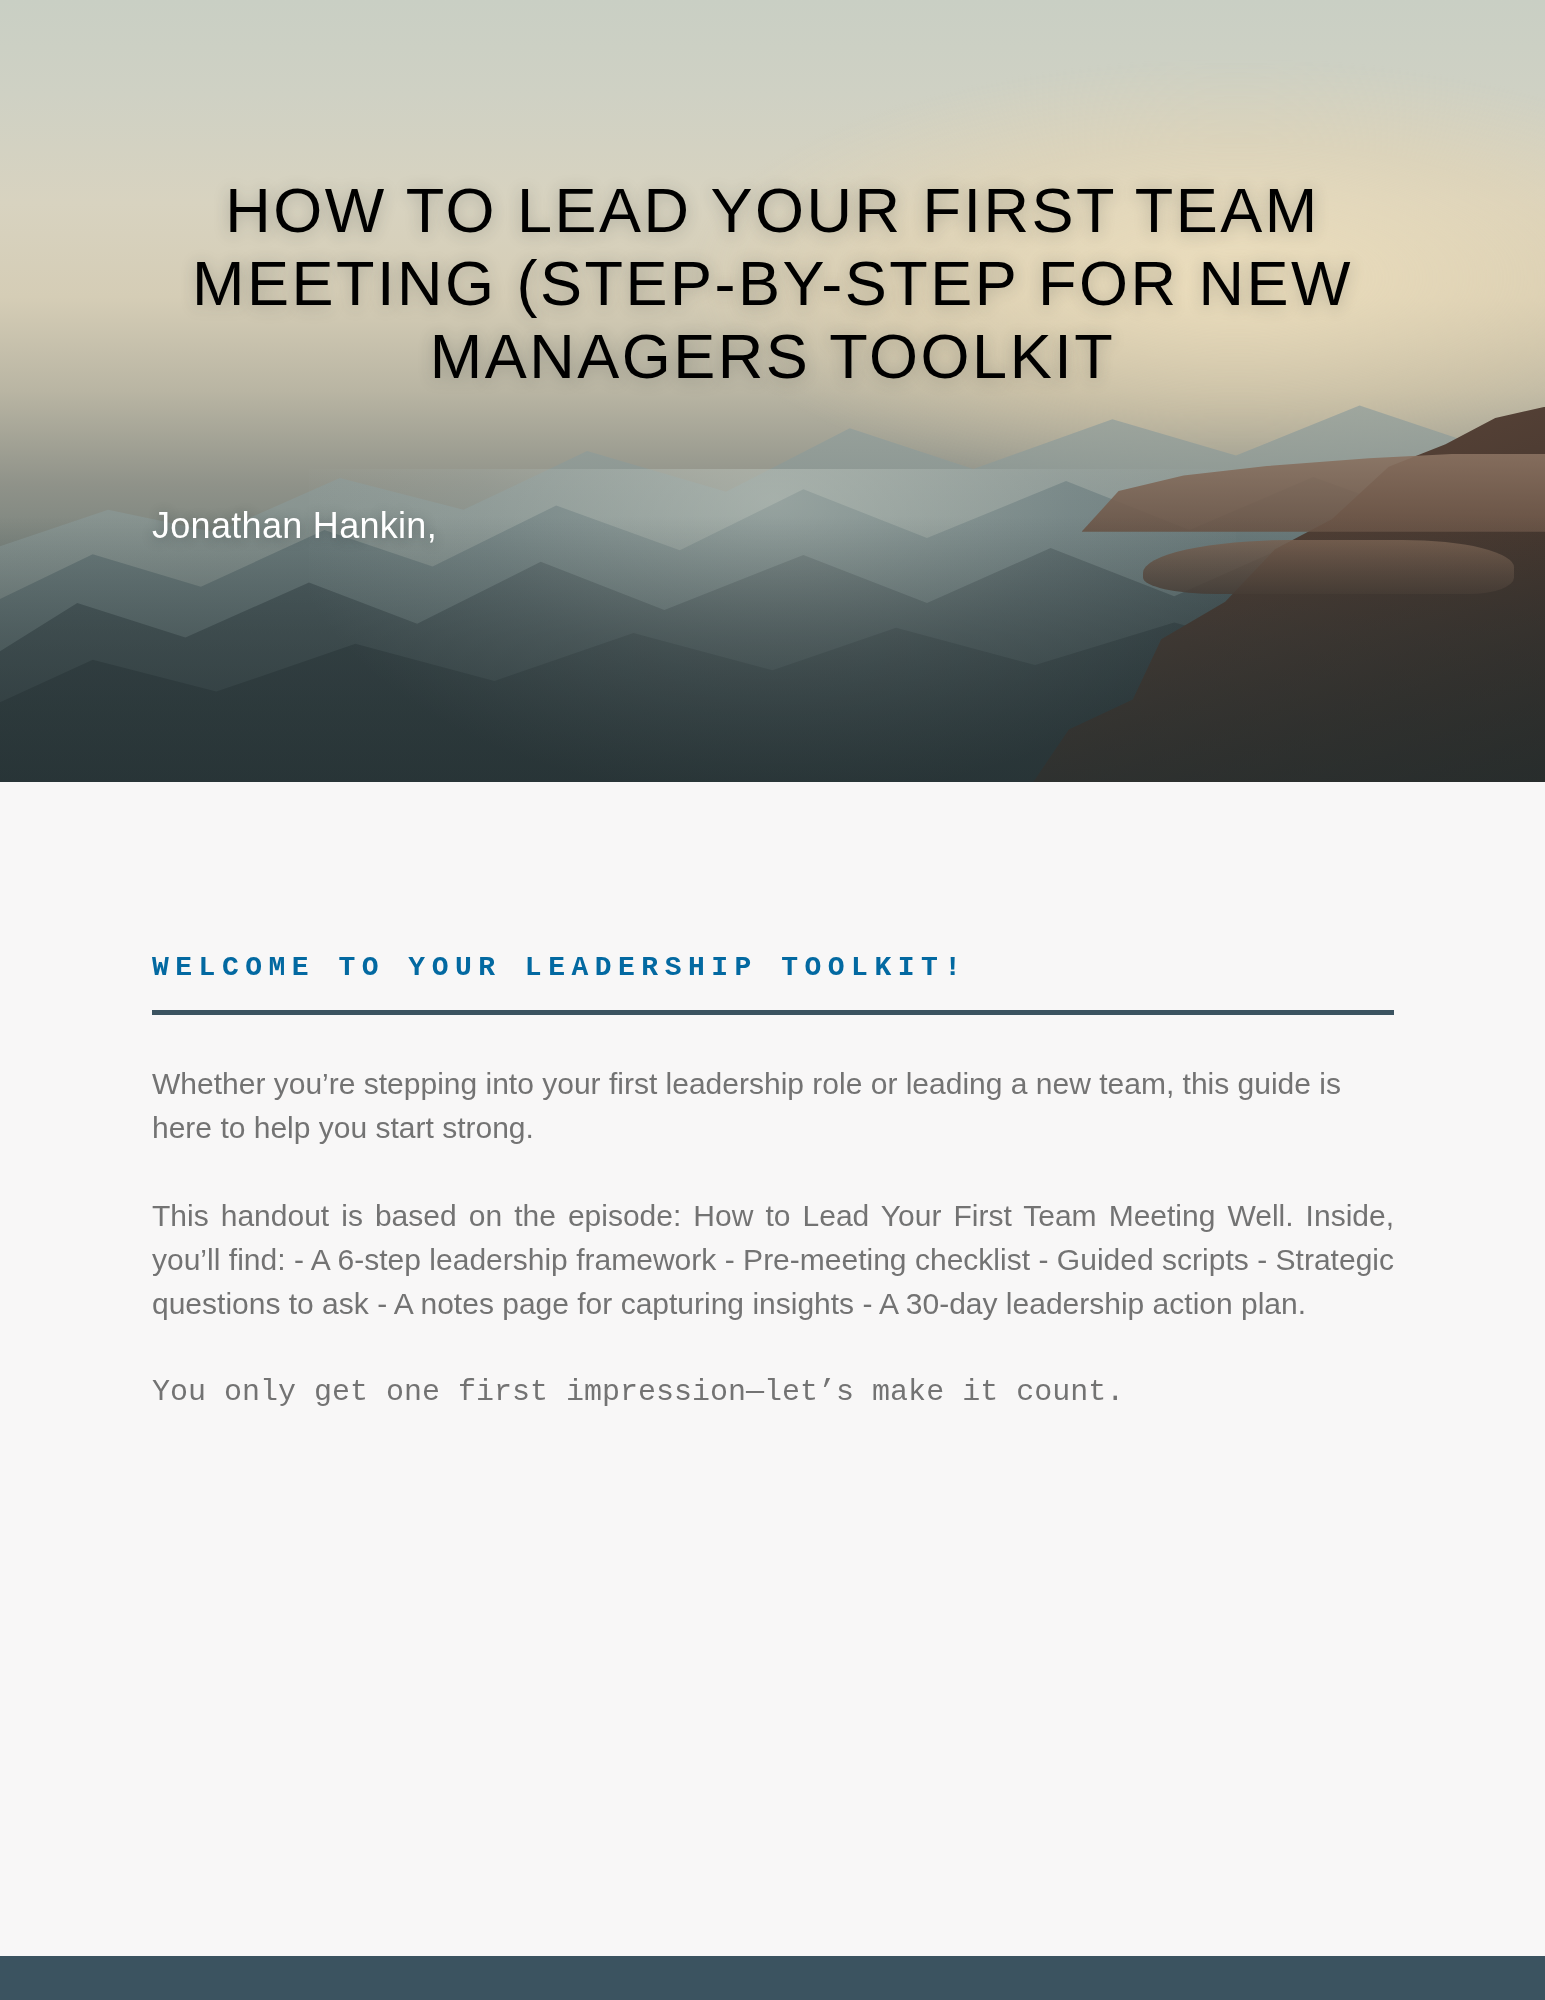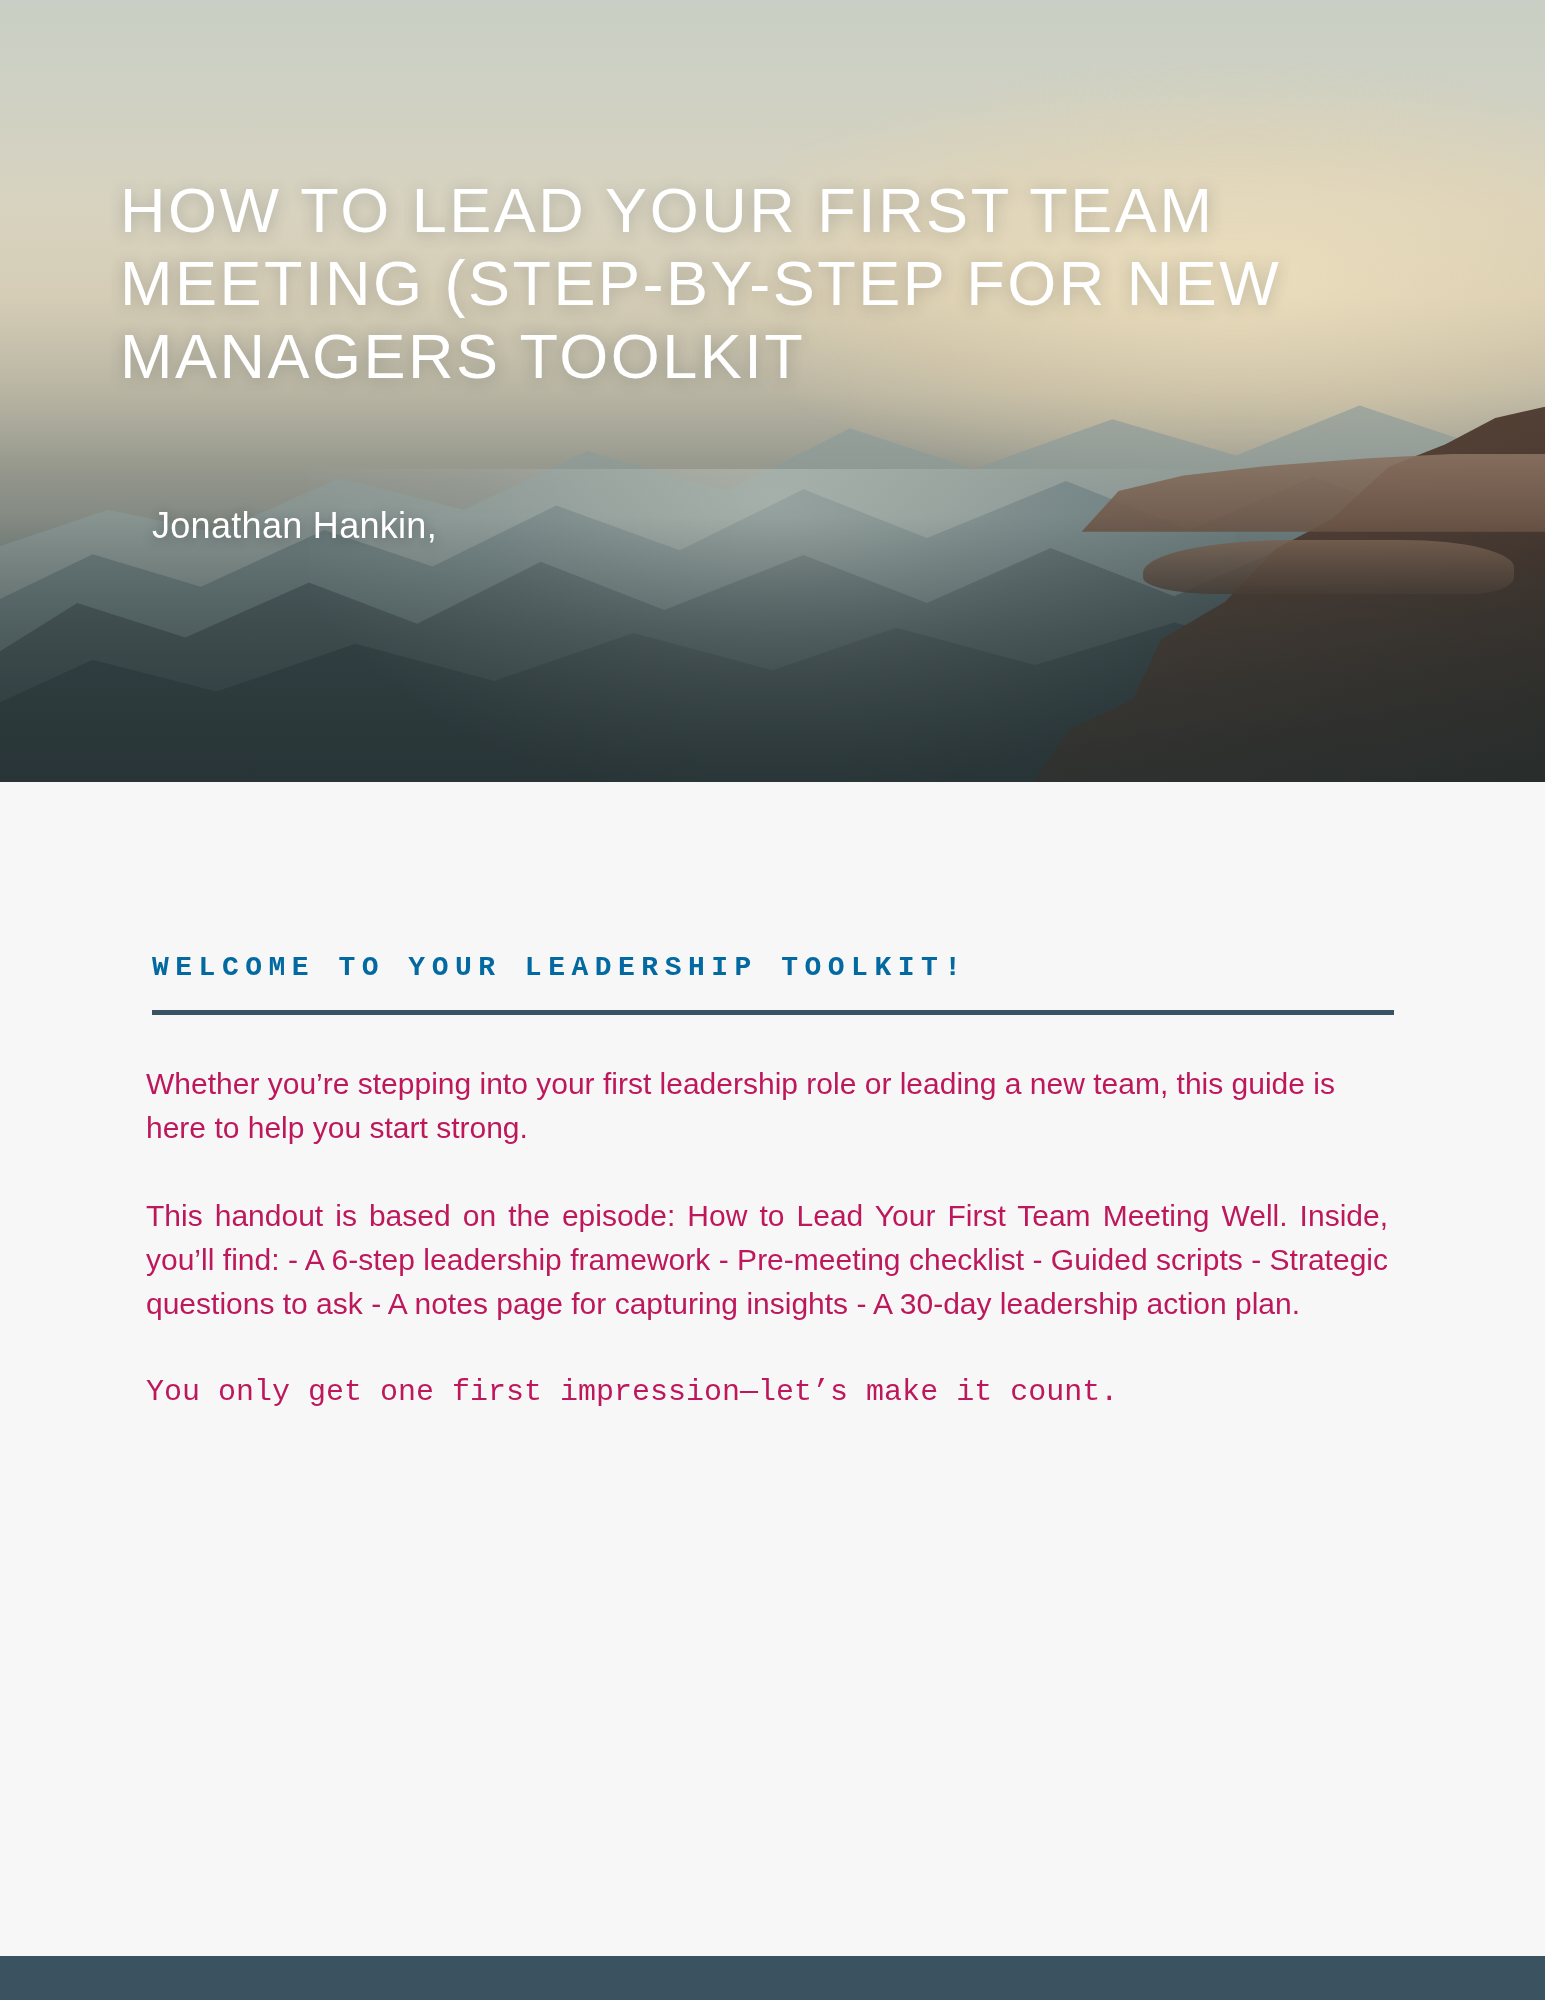--- a/index.html
+++ b/index.html
@@ -137,21 +137,22 @@
     bottom: 0;
     height: 34%;
     background: linear-gradient(to bottom, rgba(40,52,54,0) 0%, rgba(40,52,54,0.35) 45%, rgba(36,48,50,0.62) 100%);
   }
 
   .hero-title {
     position: absolute;
     top: 132px;
     left: 120px;
     right: 120px;
-    color: #ffffff;
+    text-align: center;
+    color: #000000;
     font-size: 63px;
     line-height: 1.16;
     letter-spacing: 2.5px;
     font-weight: 300;
     text-transform: uppercase;
     text-shadow: 0 2px 16px rgba(40,50,55,0.28);
   }
 
   .hero-author {
     position: absolute;
@@ -193,24 +194,24 @@
     position: absolute;
     left: 152px;
     top: 228px;
     width: 1242px;
     height: 5px;
     background: #3b5360;
   }
 
   .body-copy {
     position: absolute;
-    left: 146px;
+    left: 152px;
     top: 280px;
     width: 1242px;
-    color: #be185d;
+    color: #737373;
     font-size: 30px;
     line-height: 1.47;
     font-weight: 400;
   }
   .para {
     margin: 0 0 44px 0;
   }
   .para.justify {
     text-align: justify;
     margin-top: 39px;

